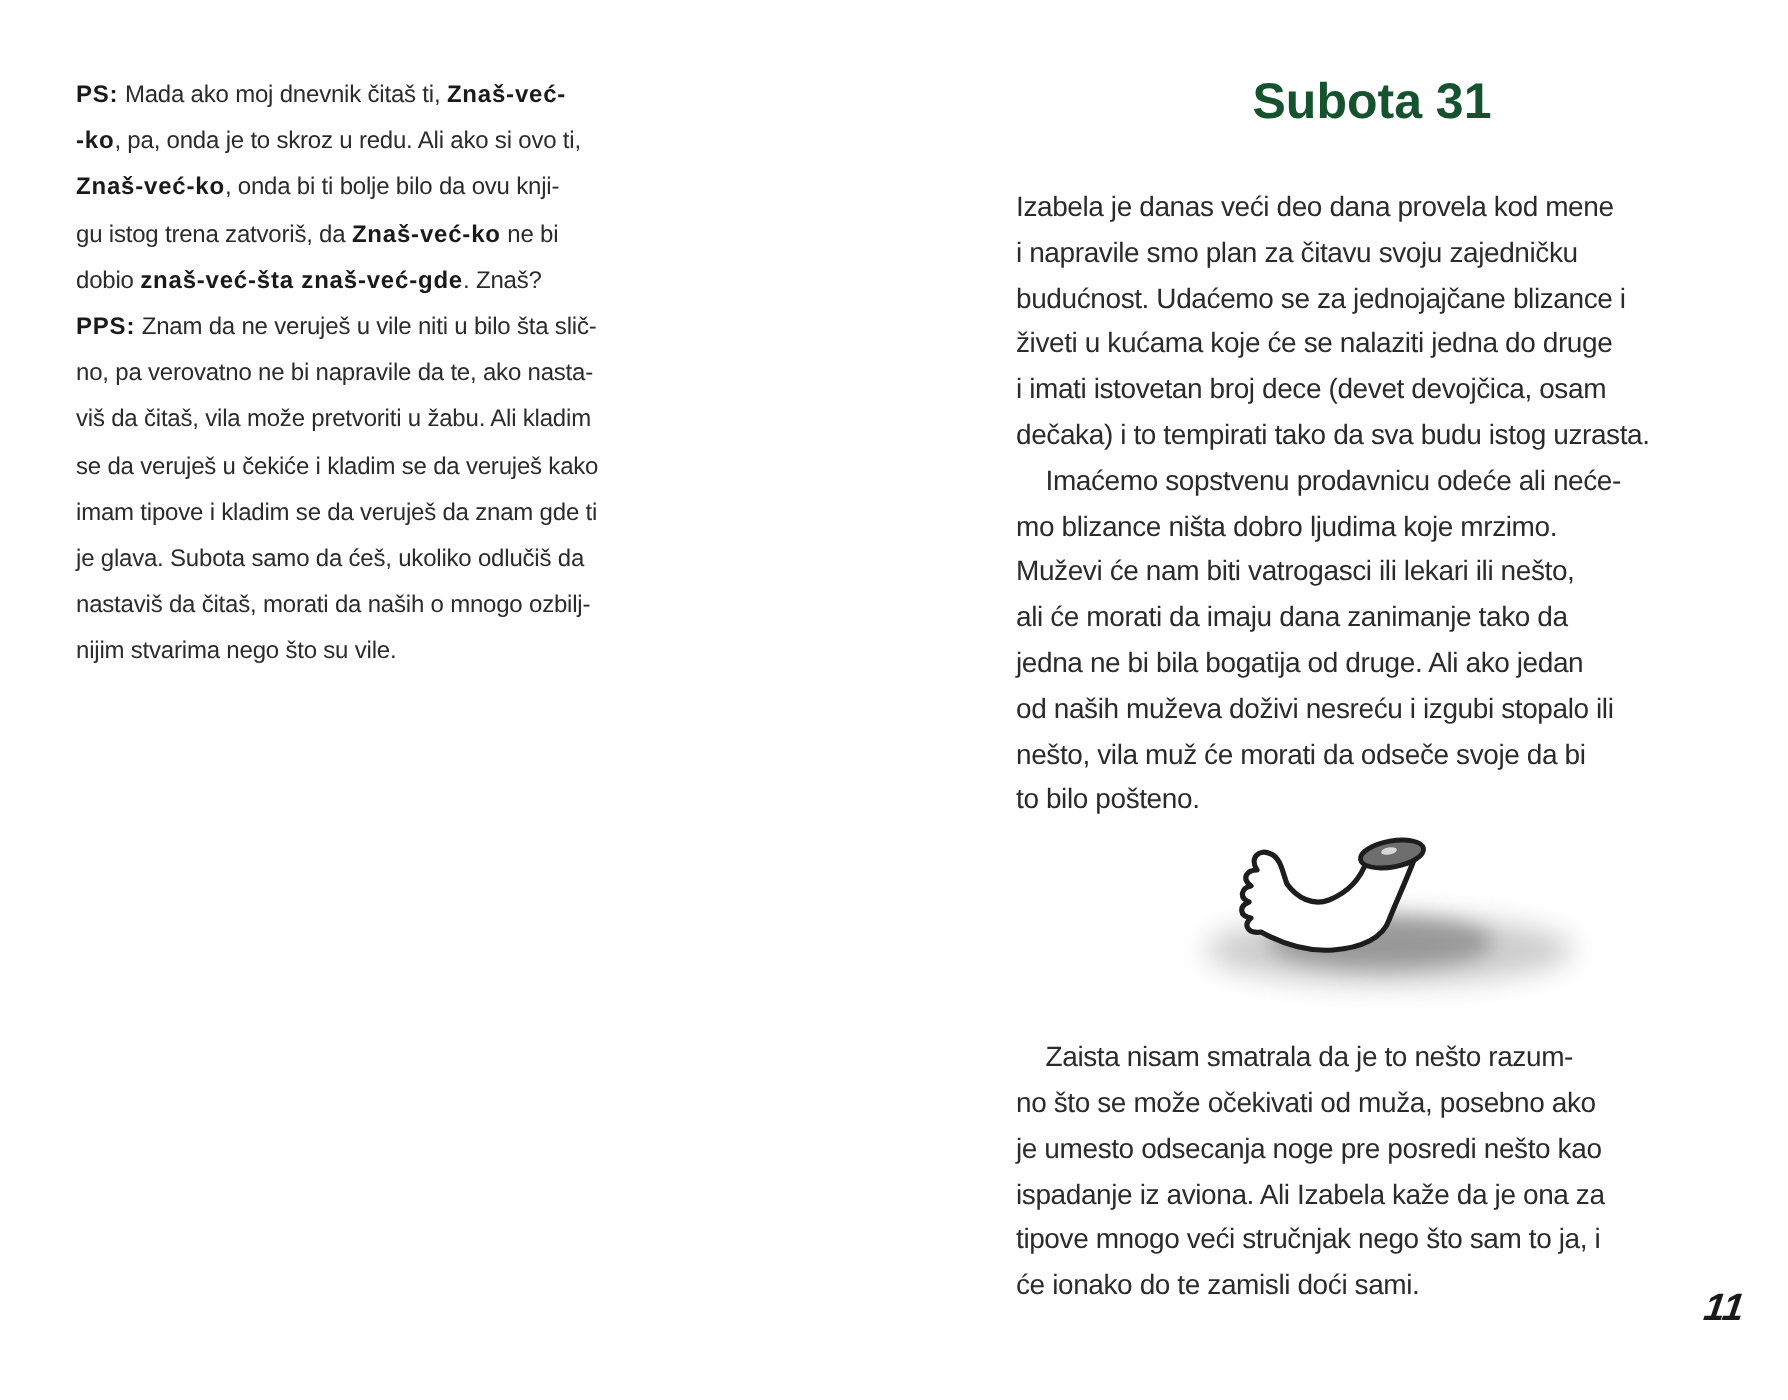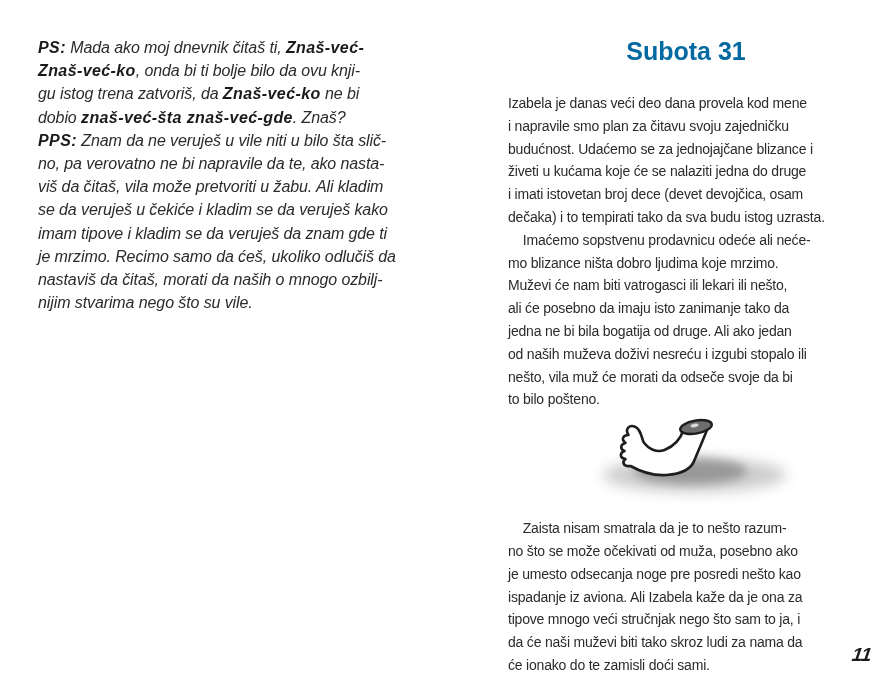--- a/index.html
+++ b/index.html
@@ -7,84 +7,85 @@
   body {
     background:#ffffff;
     font-family:"Liberation Sans", sans-serif;
     color:#2b2b2b;
     position:relative;
     overflow:hidden;
   }
   .page { position:absolute; top:36px; }
   .page-left {
     left:38px; width:428px;
-    font-size:16px; line-height:23.2px; letter-spacing:-0.1px;font-style:italic;
+    font-size:12px; line-height:23.2px; letter-spacing:-0.1px;
   }
   .page-right {
     left:508px; width:356px;
     font-size:14px; line-height:22.8px; letter-spacing:-0.2px;
   }
   .line { white-space:pre; }
   .line span { white-space:pre; }
   .bold { font-weight:700; letter-spacing:0.4px; color:#1a1a1a; }
   .para-gap { }
   .chapter-title {
-    font-size:25px; font-weight:700; color:#0369a1;
+    font-size:25px; font-weight:700; color:#14532d;
     text-align:center; letter-spacing:0; line-height:30px;
     margin-bottom:26px;
   }
   .illustration {
     height:100px; margin-top:2px; margin-bottom:4px;
     position:relative;
   }
   .illustration svg { position:absolute; left:84px; top:0; }
   .page-number {
     position:absolute; left:852px; top:644px;
     font-weight:700; font-style:italic; font-size:19px; color:#1a1a1a;
     transform:skewX(-8deg);
   }
 </style>
 </head>
 <body>
 
 <div class="page page-left">
   <div class="para">
       <div class="line"><span class="bold">PS:</span><span> Mada ako moj dnevnik čitaš ti, </span><span class="bold">Znaš-već-</span></div>
+      <div class="line"><span class="bold">-ko</span><span>, pa, onda je to skroz u redu. Ali ako si ovo ti,</span></div>
       <div class="line"><span class="bold">Znaš-već-ko</span><span>, onda bi ti bolje bilo da ovu knji-</span></div>
       <div class="line"><span>gu istog trena zatvoriš, da </span><span class="bold">Znaš-već-ko</span><span> ne bi</span></div>
       <div class="line"><span>dobio </span><span class="bold">znaš-već-šta znaš-već-gde</span><span>. Znaš?</span></div>
     </div>
   <div class="para para-gap">
       <div class="line"><span class="bold">PPS:</span><span> Znam da ne veruješ u vile niti u bilo šta slič-</span></div>
       <div class="line"><span>no, pa verovatno ne bi napravile da te, ako nasta-</span></div>
       <div class="line"><span>viš da čitaš, vila može pretvoriti u žabu. Ali kladim</span></div>
       <div class="line"><span>se da veruješ u čekiće i kladim se da veruješ kako</span></div>
       <div class="line"><span>imam tipove i kladim se da veruješ da znam gde ti</span></div>
-      <div class="line"><span>je mrzimo. Recimo samo da ćeš, ukoliko odlučiš da</span></div>
+      <div class="line"><span>je glava. Subota samo da ćeš, ukoliko odlučiš da</span></div>
       <div class="line"><span>nastaviš da čitaš, morati da naših o mnogo ozbilj-</span></div>
       <div class="line"><span>nijim stvarima nego što su vile.</span></div>
     </div>
 </div>
 
 <div class="page page-right">
   <div class="chapter-title">Subota 31</div>
 
   <div class="para">
       <div class="line"><span>Izabela je danas veći deo dana provela kod mene</span></div>
       <div class="line"><span>i napravile smo plan za čitavu svoju zajedničku</span></div>
       <div class="line"><span>budućnost. Udaćemo se za jednojajčane blizance i</span></div>
       <div class="line"><span>živeti u kućama koje će se nalaziti jedna do druge</span></div>
       <div class="line"><span>i imati istovetan broj dece (devet devojčica, osam</span></div>
       <div class="line"><span>dečaka) i to tempirati tako da sva budu istog uzrasta.</span></div>
     </div>
   <div class="para">
       <div class="line"><span>    Imaćemo sopstvenu prodavnicu odeće ali neće-</span></div>
       <div class="line"><span>mo blizance ništa dobro ljudima koje mrzimo.</span></div>
       <div class="line"><span>Muževi će nam biti vatrogasci ili lekari ili nešto,</span></div>
-      <div class="line"><span>ali će posebno da imaju isto zanimanje tako da</span></div>
+      <div class="line"><span>ali će morati da imaju dana zanimanje tako da</span></div>
       <div class="line"><span>jedna ne bi bila bogatija od druge. Ali ako jedan</span></div>
       <div class="line"><span>od naših muževa doživi nesreću i izgubi stopalo ili</span></div>
       <div class="line"><span>nešto, vila muž će morati da odseče svoje da bi</span></div>
       <div class="line"><span>to bilo pošteno.</span></div>
     </div>
 
   <div class="illustration">
     <svg width="205" height="100" viewBox="0 0 200 100">
       <defs>
         <filter id="soft" x="-60%" y="-60%" width="220%" height="220%">
@@ -116,18 +117,17 @@
       <ellipse cx="100" cy="12.5" rx="4" ry="1.8" transform="rotate(-10 100 12.5)" fill="#d8d8d8"></ellipse>
     </svg>
   </div>
 
   <div class="para">
       <div class="line"><span>    Zaista nisam smatrala da je to nešto razum-</span></div>
       <div class="line"><span>no što se može očekivati od muža, posebno ako</span></div>
       <div class="line"><span>je umesto odsecanja noge pre posredi nešto kao</span></div>
       <div class="line"><span>ispadanje iz aviona. Ali Izabela kaže da je ona za</span></div>
       <div class="line"><span>tipove mnogo veći stručnjak nego što sam to ja, i</span></div>
-      <div class="line"><span>da će naši muževi biti tako skroz ludi za nama da</span></div>
       <div class="line"><span>će ionako do te zamisli doći sami.</span></div>
     </div>
 </div>
 
 <div class="page-number">11</div>
 
 </body></html>

